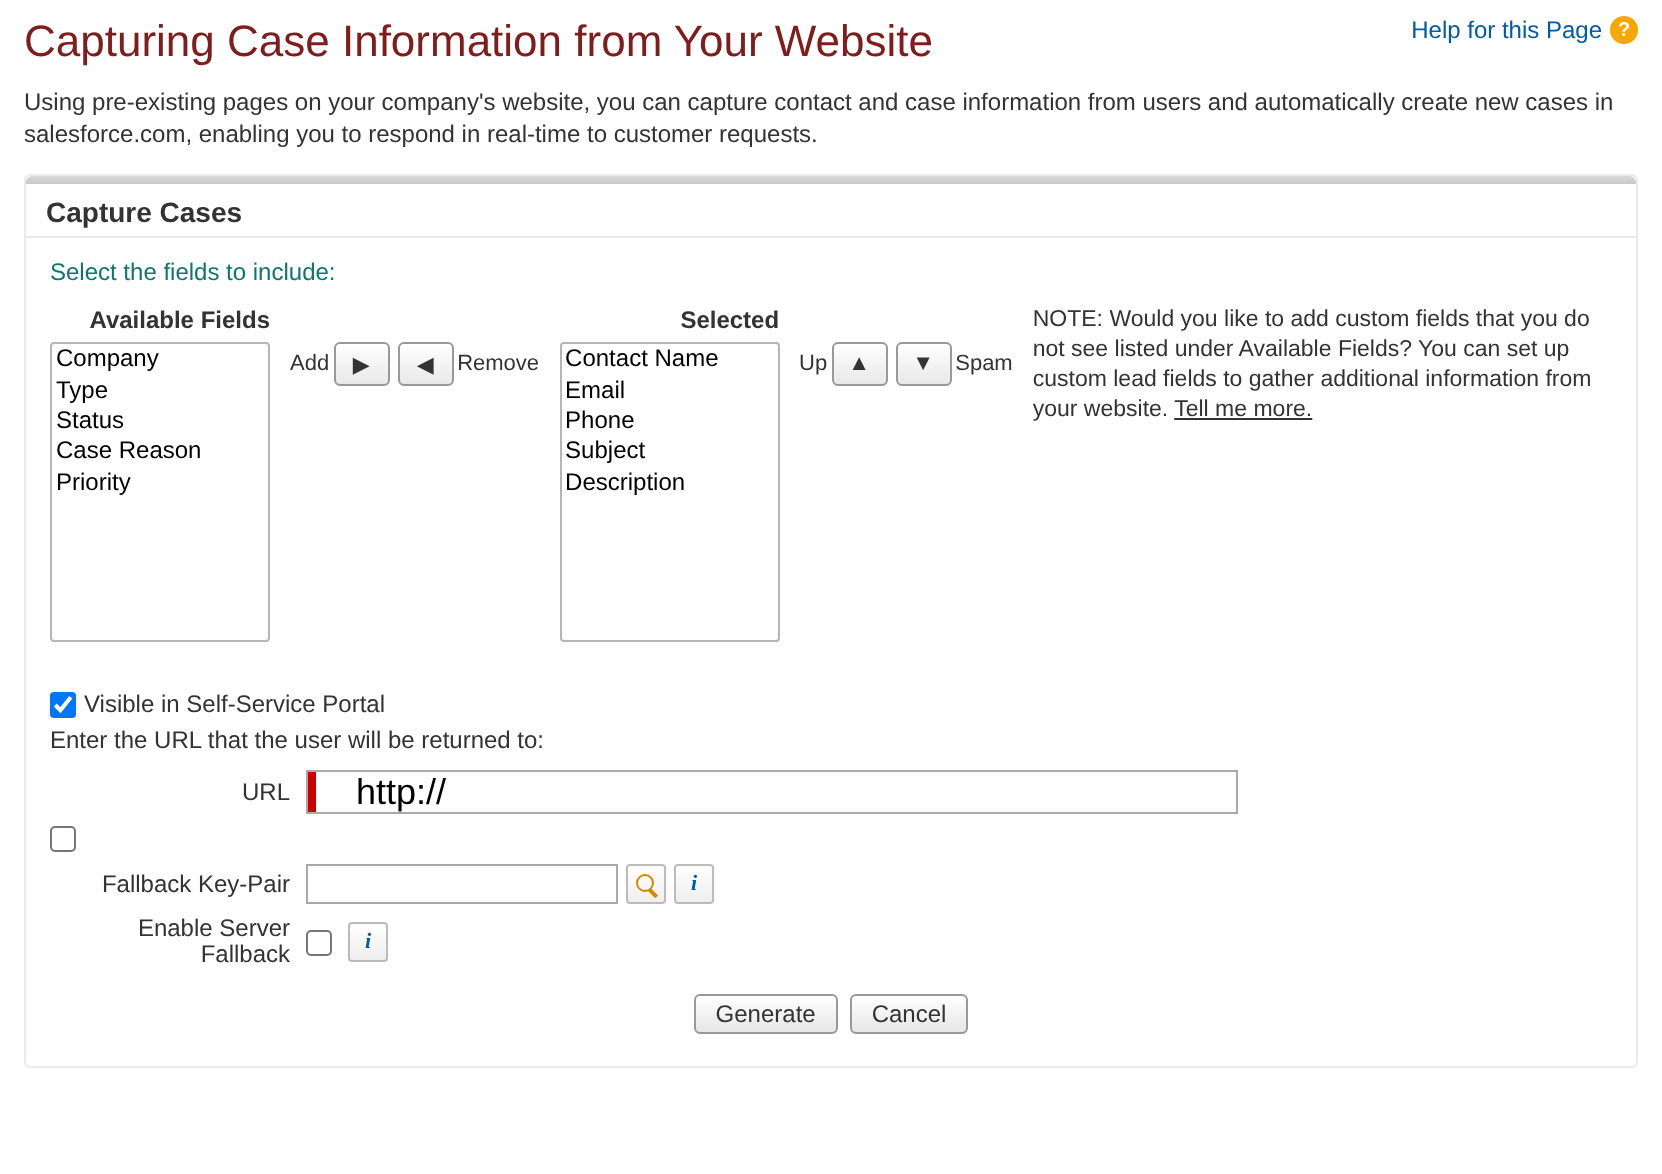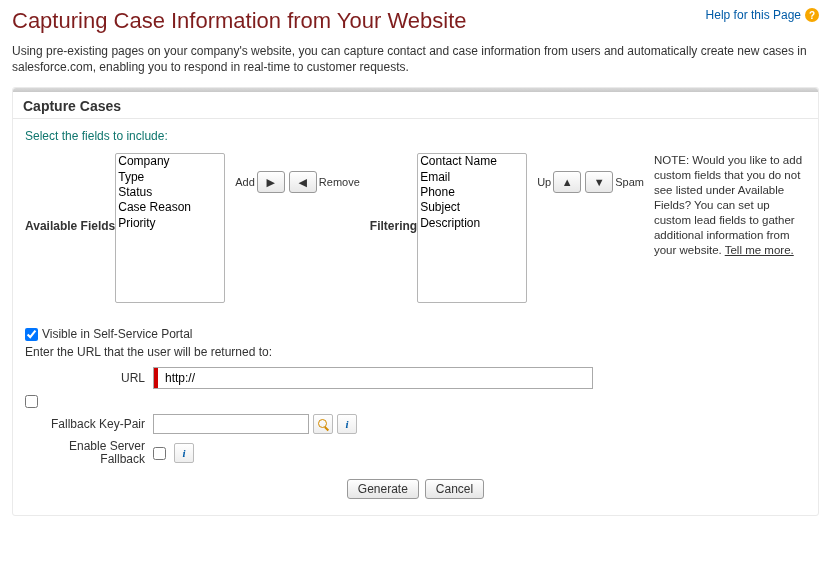--- a/index.html
+++ b/index.html
@@ -9,36 +9,36 @@
 .help{font-size:12px;display:flex;align-items:center;gap:4px}
 .help a{color:#015ba7;text-decoration:none}
 .help-icon{display:inline-flex;width:14px;height:14px;border-radius:50%;background:#f7a700;color:#fff;font-size:10px;font-weight:bold;align-items:center;justify-content:center}
 .intro{font-size:12px;color:#333;margin:6px 0 12px 0;line-height:1.3}
 .panel{border:1px solid #eaeaea;border-radius:3px;background:#fff}
 .panel-top{height:4px;background:linear-gradient(#d9d9d9,#c8c8c8);border-radius:3px 3px 0 0}
 .panel-head{padding:6px 10px 4px 10px;font-size:14px;font-weight:bold;color:#333;border-bottom:1px solid #e8e8e8}
 .panel-body{padding:10px 12px 12px 12px}
 .prompt{margin:0 0 10px 0;color:#0f766e}
 .cols{display:flex;align-items:flex-start;gap:10px}
-.list-col{display:flex;align-items:center}
+.list-col{display:flex;flex-direction:column;align-items:flex-end}
 .list-label{font-size:12px;font-weight:bold;margin-bottom:4px}
 select.multi{width:110px;height:150px;font-family:Arial;font-size:12px;border:1px solid #b5b5b5;background:#fff;color:#000}
 .btn-col{display:flex;flex-direction:row;align-items:center;gap:2px;margin-top:18px}
 .sm-label{font-size:11px;color:#333}
 .arrow-btn{width:26px;height:20px;border:1px solid #999;border-radius:3px;background:linear-gradient(#fff,#e8e8e8);display:flex;align-items:center;justify-content:center;cursor:pointer;color:#333;font-size:11px}
 .note{flex:1;font-size:11.5px;color:#333;line-height:1.3}
 .note a{color:#333;text-decoration:underline;cursor:pointer}
 .form-row{display:flex;align-items:center;margin:6px 0}
 .chk-row{margin:24px 0 4px 0}
 input[type=checkbox]{margin:0 4px 0 0;vertical-align:middle}
 .prompt2{margin:4px 0 8px 0}
 .lbl{width:120px;text-align:right;font-size:12px;color:#333;padding-right:8px}
 .url-wrap{display:flex;align-items:stretch;border:1px solid #aaa}
 .req-bar{width:4px;background:#cc0000}
-input[type=text].url{width:420px;height:18px;border:none;padding:1px 7px;font-family:Arial;font-size:12px;outline:none}
+input[type=text].url{width:420px;height:18px;border:none;padding:1px 20px;font-family:Arial;font-size:18px;outline:none}
 input[type=text].plain{width:150px;height:16px;border:1px solid #aaa;padding:1px 2px;font-family:Arial;font-size:12px}
 .icon-btn{width:18px;height:18px;border:1px solid #bbb;border-radius:2px;background:linear-gradient(#fff,#eee);display:inline-flex;align-items:center;justify-content:center;cursor:pointer;margin-left:4px}
 .info-i{font-family:Georgia,serif;font-style:italic;font-weight:bold;color:#015ba7;font-size:11px}
 .mag{position:relative;width:12px;height:12px}
 .mag .c{position:absolute;left:1px;top:1px;width:7px;height:7px;border:1.5px solid #d38a00;border-radius:50%}
 .mag .h{position:absolute;left:8px;top:8px;width:5px;height:1.5px;background:#d38a00;transform:rotate(45deg);transform-origin:left center}
 .btn-row{display:flex;justify-content:center;gap:6px;margin:12px 0 4px 0}
 button.btn{font-family:Arial;font-size:12px;padding:2px 10px;border:1px solid #999;border-radius:3px;background:linear-gradient(#fff,#e6e6e6);cursor:pointer;color:#333}
 .spacer{height:4px}
 </style>
@@ -75,21 +75,21 @@
 
       <div class="btn-col">
         <span class="sm-label">Add</span>
         <div class="arrow-btn">▶</div>
         <div class="spacer"></div>
         <div class="arrow-btn">◀</div>
         <span class="sm-label">Remove</span>
       </div>
 
       <div class="list-col">
-        <div class="list-label">Filtering</div>
+        <div class="list-label">Selected</div>
         <select multiple="" class="multi" id="sel">
               <option>Contact Name</option>
               <option>Email</option>
               <option>Phone</option>
               <option>Subject</option>
               <option>Description</option>
             </select>
       </div>
 
       <div class="btn-col">

